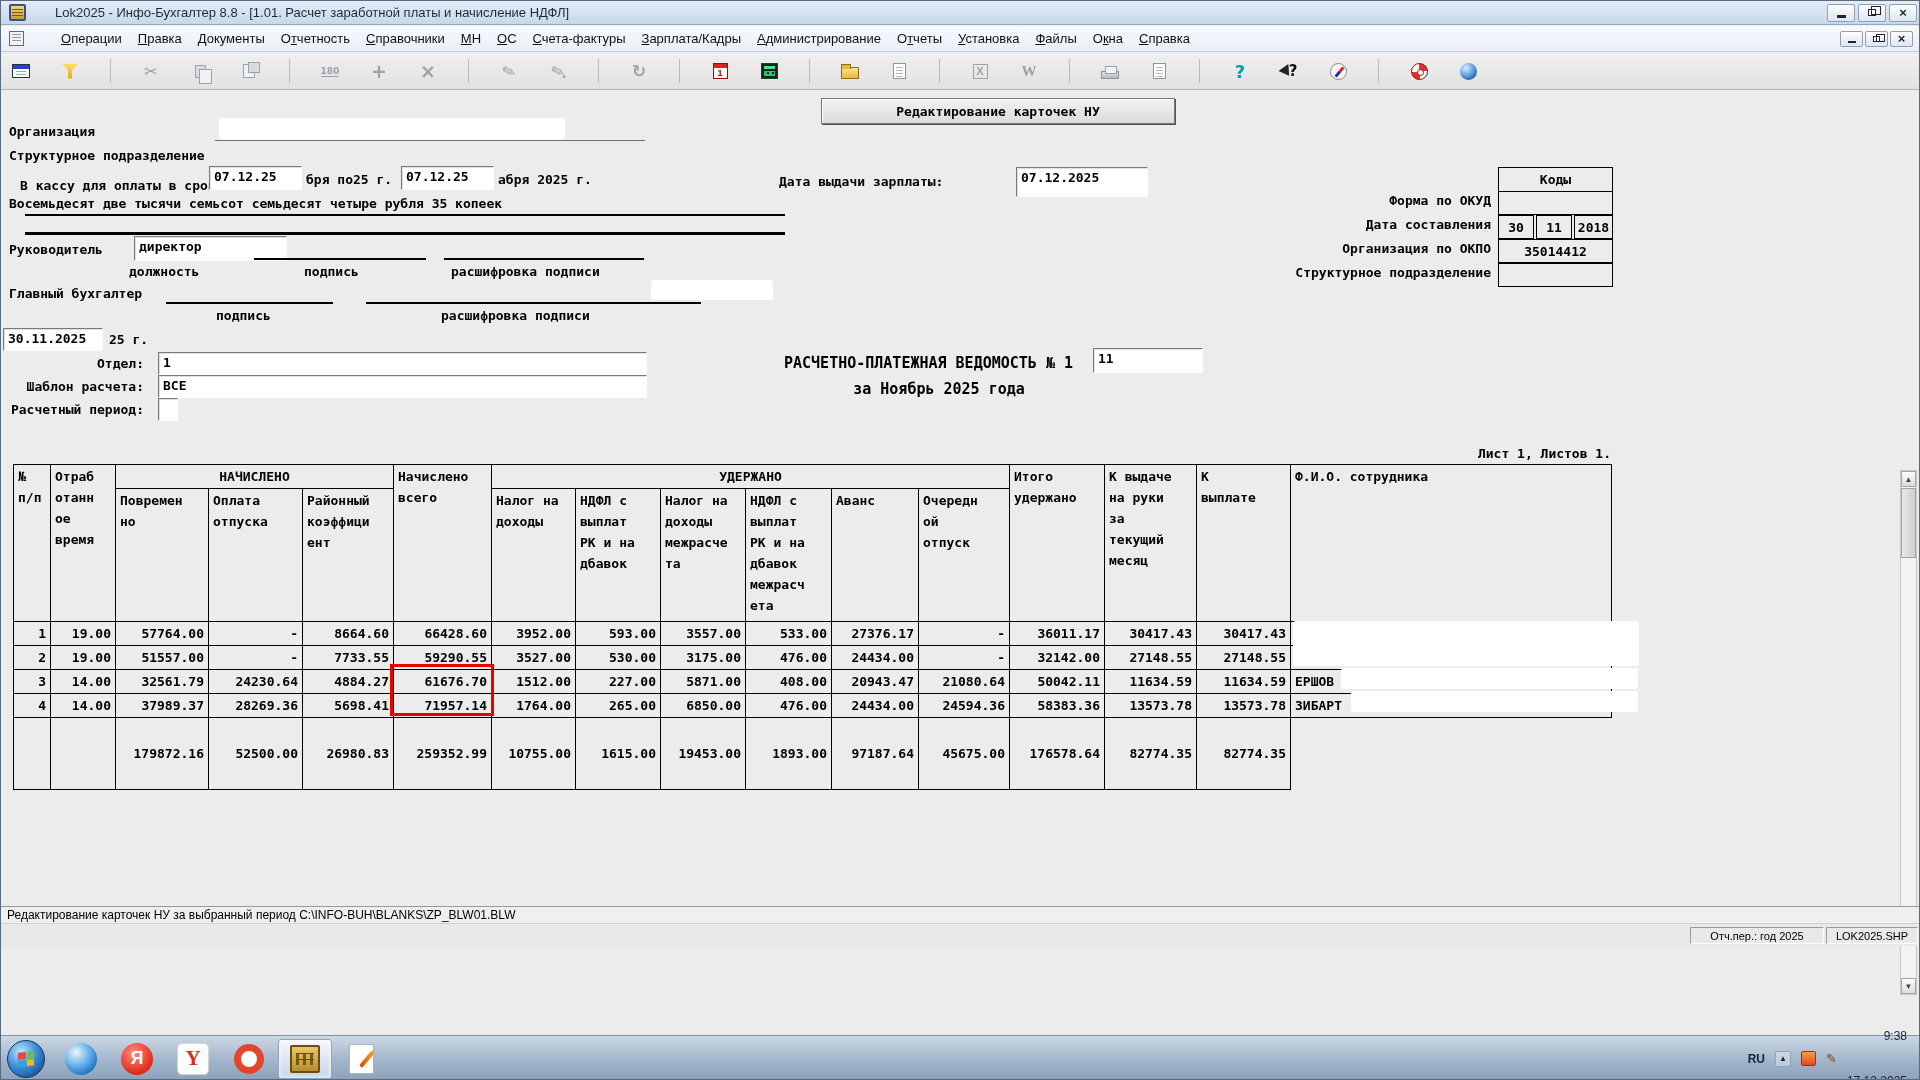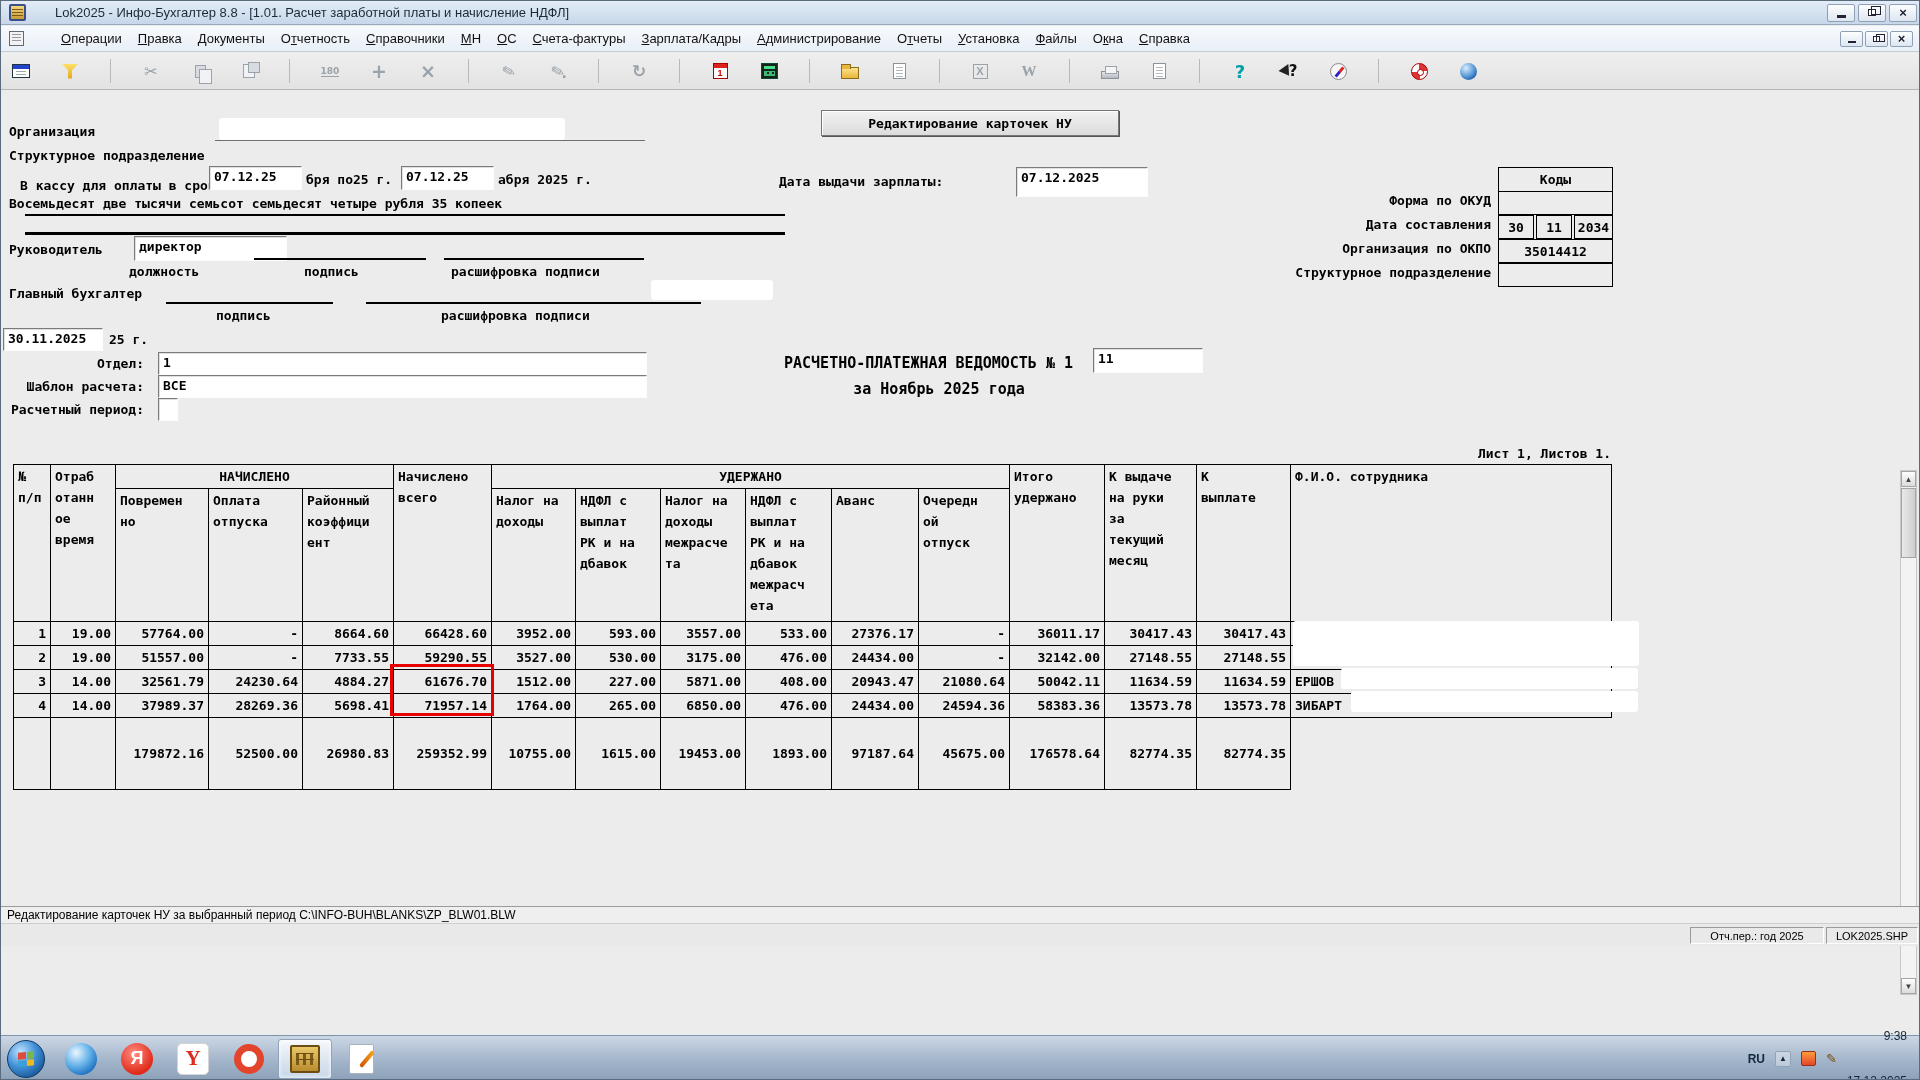--- a/index.html
+++ b/index.html
@@ -309,21 +309,21 @@
       <div class="tb-btn">
         <div class="ti ti-lifebuoy"></div>
       </div>
       <div class="tb-btn">
         <div class="ti ti-globe"></div>
       </div>
     </div>
 
   <div class="abs workarea">
 
-    <div class="btn-classic" style="left:820px;top:20px;width:298px;height:26px;text-align:center;">Редактирование карточек НУ</div>
+    <div class="btn-classic" style="left:820px;top:8px;width:354px;height:26px;text-align:center;">Редактирование карточек НУ</div>
 
     <span class="mlabel" style="left:8px;top:34px;">Организация</span>
     <div class="abs" style="left:214px;top:50px;width:430px;height:1px;background:#707070;"></div>
 
     <span class="mlabel" style="left:8px;top:58px;">Структурное подразделение</span>
 
     <span class="mlabel" style="left:8px;top:88px;padding-left:11px;">В кассу для оплаты в срок</span>
     <div class="field" style="left:208px;top:76px;width:93px;height:24px;">07.12.25</div>
     <span class="mlabel" style="left:305px;top:82px;">бря по25 г.</span>
     <div class="field" style="left:400px;top:76px;width:93px;height:24px;">07.12.25</div>
@@ -359,21 +359,21 @@
 
     <span class="mlabel" style="left:778px;top:84px;">Дата выдачи зарплаты:</span>
     <div class="field" style="left:1015px;top:77px;width:132px;height:30px;">07.12.2025</div>
 
     <div class="cbox" style="left:1497px;top:77px;width:115px;height:25px;">Коды</div>
     <span class="mlabel right" style="left:1290px;top:103px;width:200px;">Форма по ОКУД</span>
     <div class="cbox" style="left:1497px;top:101px;width:115px;height:24px;"></div>
     <span class="mlabel right" style="left:1290px;top:127px;width:200px;">Дата составления</span>
     <div class="cbox" style="left:1497px;top:125px;width:36px;height:24px;">30</div>
     <div class="cbox" style="left:1535px;top:125px;width:36px;height:24px;">11</div>
-    <div class="cbox" style="left:1573px;top:125px;width:39px;height:24px;">2034</div>
+    <div class="cbox" style="left:1573px;top:125px;width:39px;height:24px;">2018</div>
     <span class="mlabel right" style="left:1290px;top:151px;width:200px;">Организация по ОКПО</span>
     <div class="cbox" style="left:1497px;top:149px;width:115px;height:24px;">35014412</div>
     <span class="mlabel right" style="left:1290px;top:175px;width:200px;">Структурное подразделение</span>
     <div class="cbox" style="left:1497px;top:173px;width:115px;height:24px;"></div>
 
     <span class="mlabel" style="left:783px;top:264px;font-size:15px;">РАСЧЕТНО-ПЛАТЕЖНАЯ ВЕДОМОСТЬ № 1</span>
     <div class="field" style="left:1092px;top:258px;width:110px;height:25px;">11</div>
     <span class="mlabel" style="left:783px;top:290px;width:310px;text-align:center;font-size:15px;">за Ноябрь 2025 года</span>
     <span class="mlabel right" style="left:1380px;top:356px;width:230px;">Лист 1, Листов 1.</span>
 

